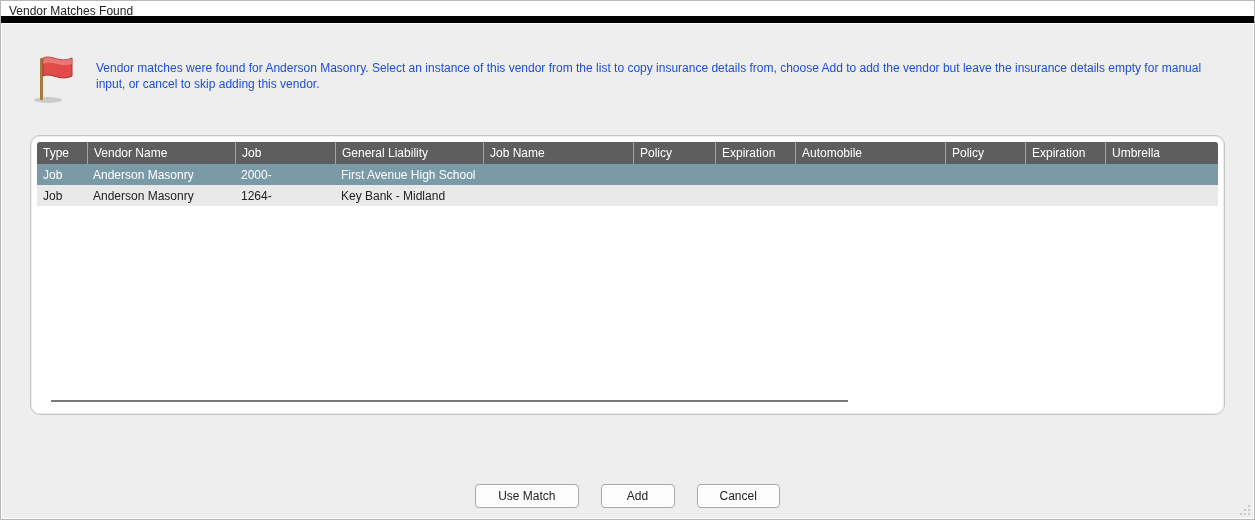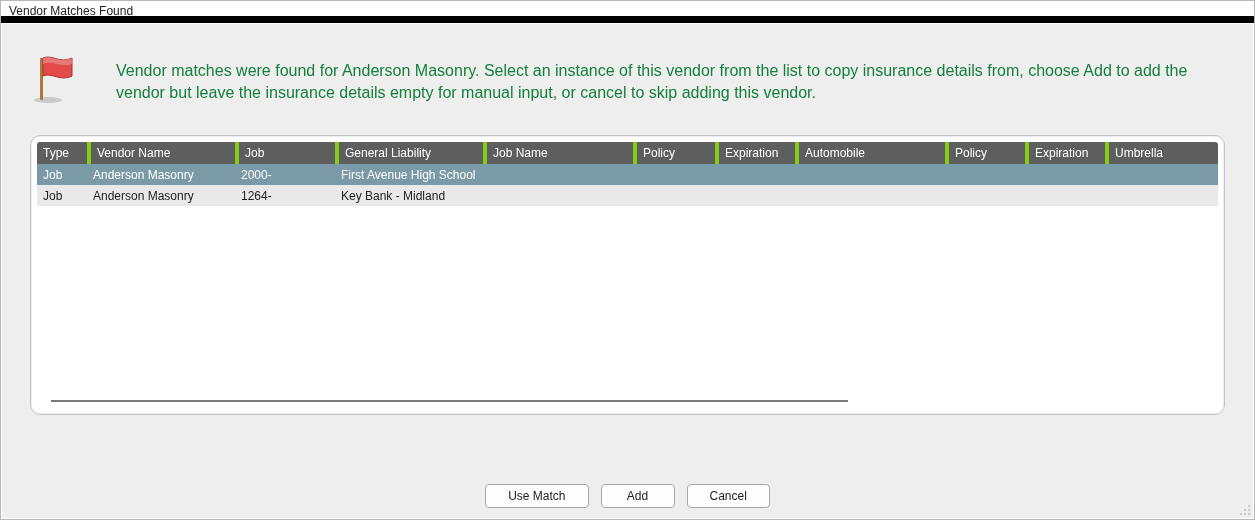--- a/index.html
+++ b/index.html
@@ -36,26 +36,25 @@
     align-items: flex-start;
     padding: 32px 28px 8px 28px;
     gap: 18px;
   }
   .flag {
     flex: 0 0 48px;
     margin-top: -4px;
   }
   .msg-text {
     flex: 1;
-    font-size: 16px;
+    font-size: 12px;
     line-height: 1.35;
-    color: #15803d;
+    color: #1d4ed8;
     padding-top: 4px;
     padding-right: 8px;
-    margin-left: 20px;
   }
   .grid-panel {
     margin: 20px 28px 0 28px;
     border: 1px solid #c4c4c4;
     border-radius: 10px;
     background: #fff;
     padding: 6px;
     box-shadow: inset 0 0 0 1px #eee;
   }
   .grid {
@@ -70,21 +69,21 @@
     height: 22px;
     align-items: center;
     overflow: hidden;
     border-radius: 3px 3px 0 0;
   }
   .gh {
     padding: 0 6px;
     white-space: nowrap;
     overflow: hidden;
     text-overflow: clip;
-    border-left: 4px solid #84cc16;
+    border-left: 1px solid #84cc16;
     height: 100%;
     display: flex;
     align-items: center;
   }
   .gh:first-child { border-left: none; }
   .grid-body {
     height: 228px;
     background: #fff;
     overflow: hidden;
     position: relative;
@@ -132,21 +131,21 @@
     height: 2px;
     top: 6px;
     background: #7a7a7a;
   }
   .button-row {
     position: absolute;
     left: 0; right: 0;
     bottom: 10px;
     display: flex;
     justify-content: center;
-    gap: 12px;
+    gap: 22px;
   }
   .btn {
     min-width: 74px;
     height: 24px;
     padding: 0 22px;
     background: #fdfdfd;
     border: 1px solid #a8a8a8;
     border-radius: 4px;
     font-family: inherit;
     font-size: 12px;

